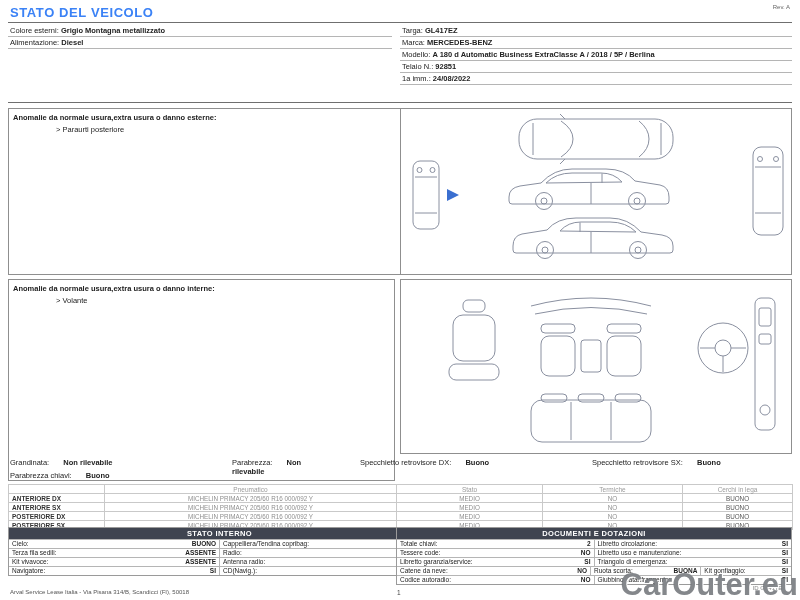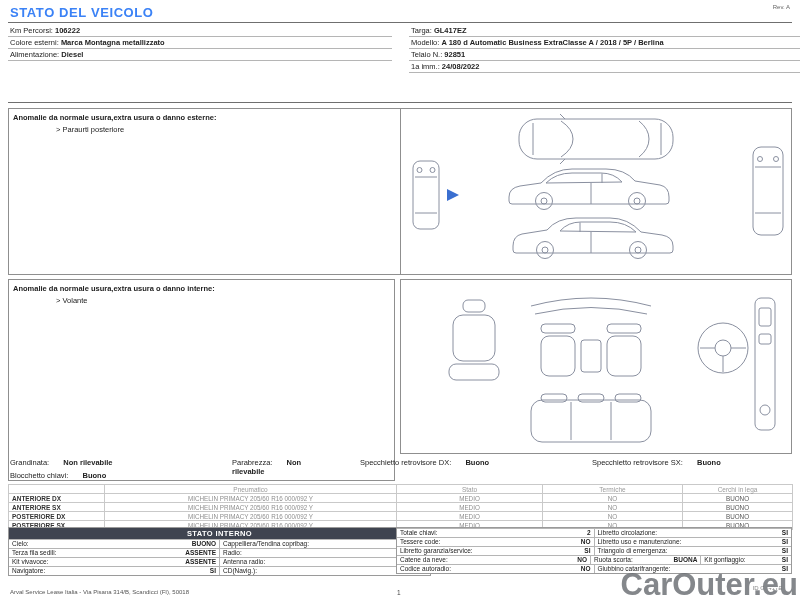--- a/index.html
+++ b/index.html
@@ -8,21 +8,21 @@
           font-family:"Liberation Sans", sans-serif; color:#222; overflow:hidden; }
 
   .title { position:absolute; left:10px; top:5px; font-size:13px; font-weight:bold;
            color:#3b82f6; letter-spacing:.6px; }
   .rev { position:absolute; right:10px; top:4px; font-size:6px; color:#666; }
   .rule { position:absolute; left:8px; right:8px; border-top:1px solid #6f6f6f; }
   .rule1 { top:22px; } .rule2 { top:102px; }
 
   .info-col { position:absolute; top:25px; }
   .info-col.l { left:8px; width:384px; }
-  .info-col.r { left:409px; width:392px; }
+  .info-col.r { left:400px; width:392px; }
   .info-row { border-bottom:1px solid #b5b5b5; font-size:7.5px; line-height:11px;
               padding:0 2px; min-height:12px; }
   .info-row b { font-weight:bold; }
 
   .panel { position:absolute; border:1px solid #8f8f8f; background:#fff; }
   .p-lt { left:8px;   top:108px; width:393px; height:167px; }
   .p-rt { left:400px; top:108px; width:392px; height:167px; }
   .p-lb { left:8px;   top:279px; width:387px; height:202px; }
   .p-rb { left:400px; top:279px; width:392px; height:175px; }
   .ph   { font-weight:bold; font-size:7.5px; padding:4px 4px 1px 4px; }
@@ -71,27 +71,27 @@
 </head>
 <body>
 
 <div class="page">
 
   <div class="title">STATO DEL VEICOLO</div>
   <div class="rev">Rev. A</div>
   <div class="rule rule1"></div>
 
   <div class="info-col l">
-    <div class="info-row"><span>Km Percorsi:</span> <b>106222</b></div>
-    <div class="info-row"><span>Colore esterni:</span> <b>Marca Montagna metallizzato</b></div>
+    <div class="info-row"><span>Colore esterni:</span> <b>Grigio Montagna metallizzato</b></div>
     <div class="info-row"><span>Alimentazione:</span> <b>Diesel</b></div>
   </div>
 
   <div class="info-col r">
     <div class="info-row"><span>Targa:</span> <b>GL417EZ</b></div>
+    <div class="info-row"><span>Marca:</span> <b>MERCEDES-BENZ</b></div>
     <div class="info-row"><span>Modello:</span> <b>A 180 d Automatic Business ExtraClasse A / 2018 / 5P / Berlina</b></div>
     <div class="info-row"><span>Telaio N.:</span> <b>92851</b></div>
     <div class="info-row"><span>1a imm.:</span> <b>24/08/2022</b></div>
   </div>
 
   <div class="rule rule2"></div>
 
   <div class="panel p-lt">
     <div class="ph">Anomalie da normale usura,extra usura o danno esterne:</div>
     <div class="pitem">&gt; Paraurti posteriore</div>
@@ -189,21 +189,21 @@
         <rect x="4" y="36" width="12" height="10" rx="2"></rect>
         <circle cx="10" cy="112" r="5"></circle>
       </g>
     </svg>
   </div>
 
   <div class="sum sum1"><span>Grandinata:</span> <b>Non rilevabile</b></div>
   <div class="sum sum2"><span>Parabrezza:</span> <b>Non rilevabile</b></div>
   <div class="sum sum3"><span>Specchietto retrovisore DX:</span> <b>Buono</b></div>
   <div class="sum sum4"><span>Specchietto retrovisore SX:</span> <b>Buono</b></div>
-  <div class="sum sum5"><span>Blocchetto chiavi:</span> <b>Buono</b></div>
+  <div class="sum sum5"><span>Parabrezza chiavi:</span> <b>Buono</b></div>
 
   <table class="tires">
     <colgroup>
         <col style="width:96px">
         <col style="width:292px">
         <col style="width:146px">
         <col style="width:140px">
         <col style="width:110px">
       </colgroup>
     <thead>
@@ -285,20 +285,21 @@
           <b>SI</b>
         </div>
       <div class="c">
           <span>CD(Navig.):</span>
           <b>ASSENTE</b>
         </div>
     </div>
   </div>
 
   <div class="box box-r">
+    <div class="box-head">DOCUMENTI E DOTAZIONI</div>
     <div class="brow">
       <div class="c">
           <span>Totale chiavi:</span>
           <b>2</b>
         </div>
       <div class="c">
           <span>Libretto circolazione:</span>
           <b>SI</b>
         </div>
     </div>

